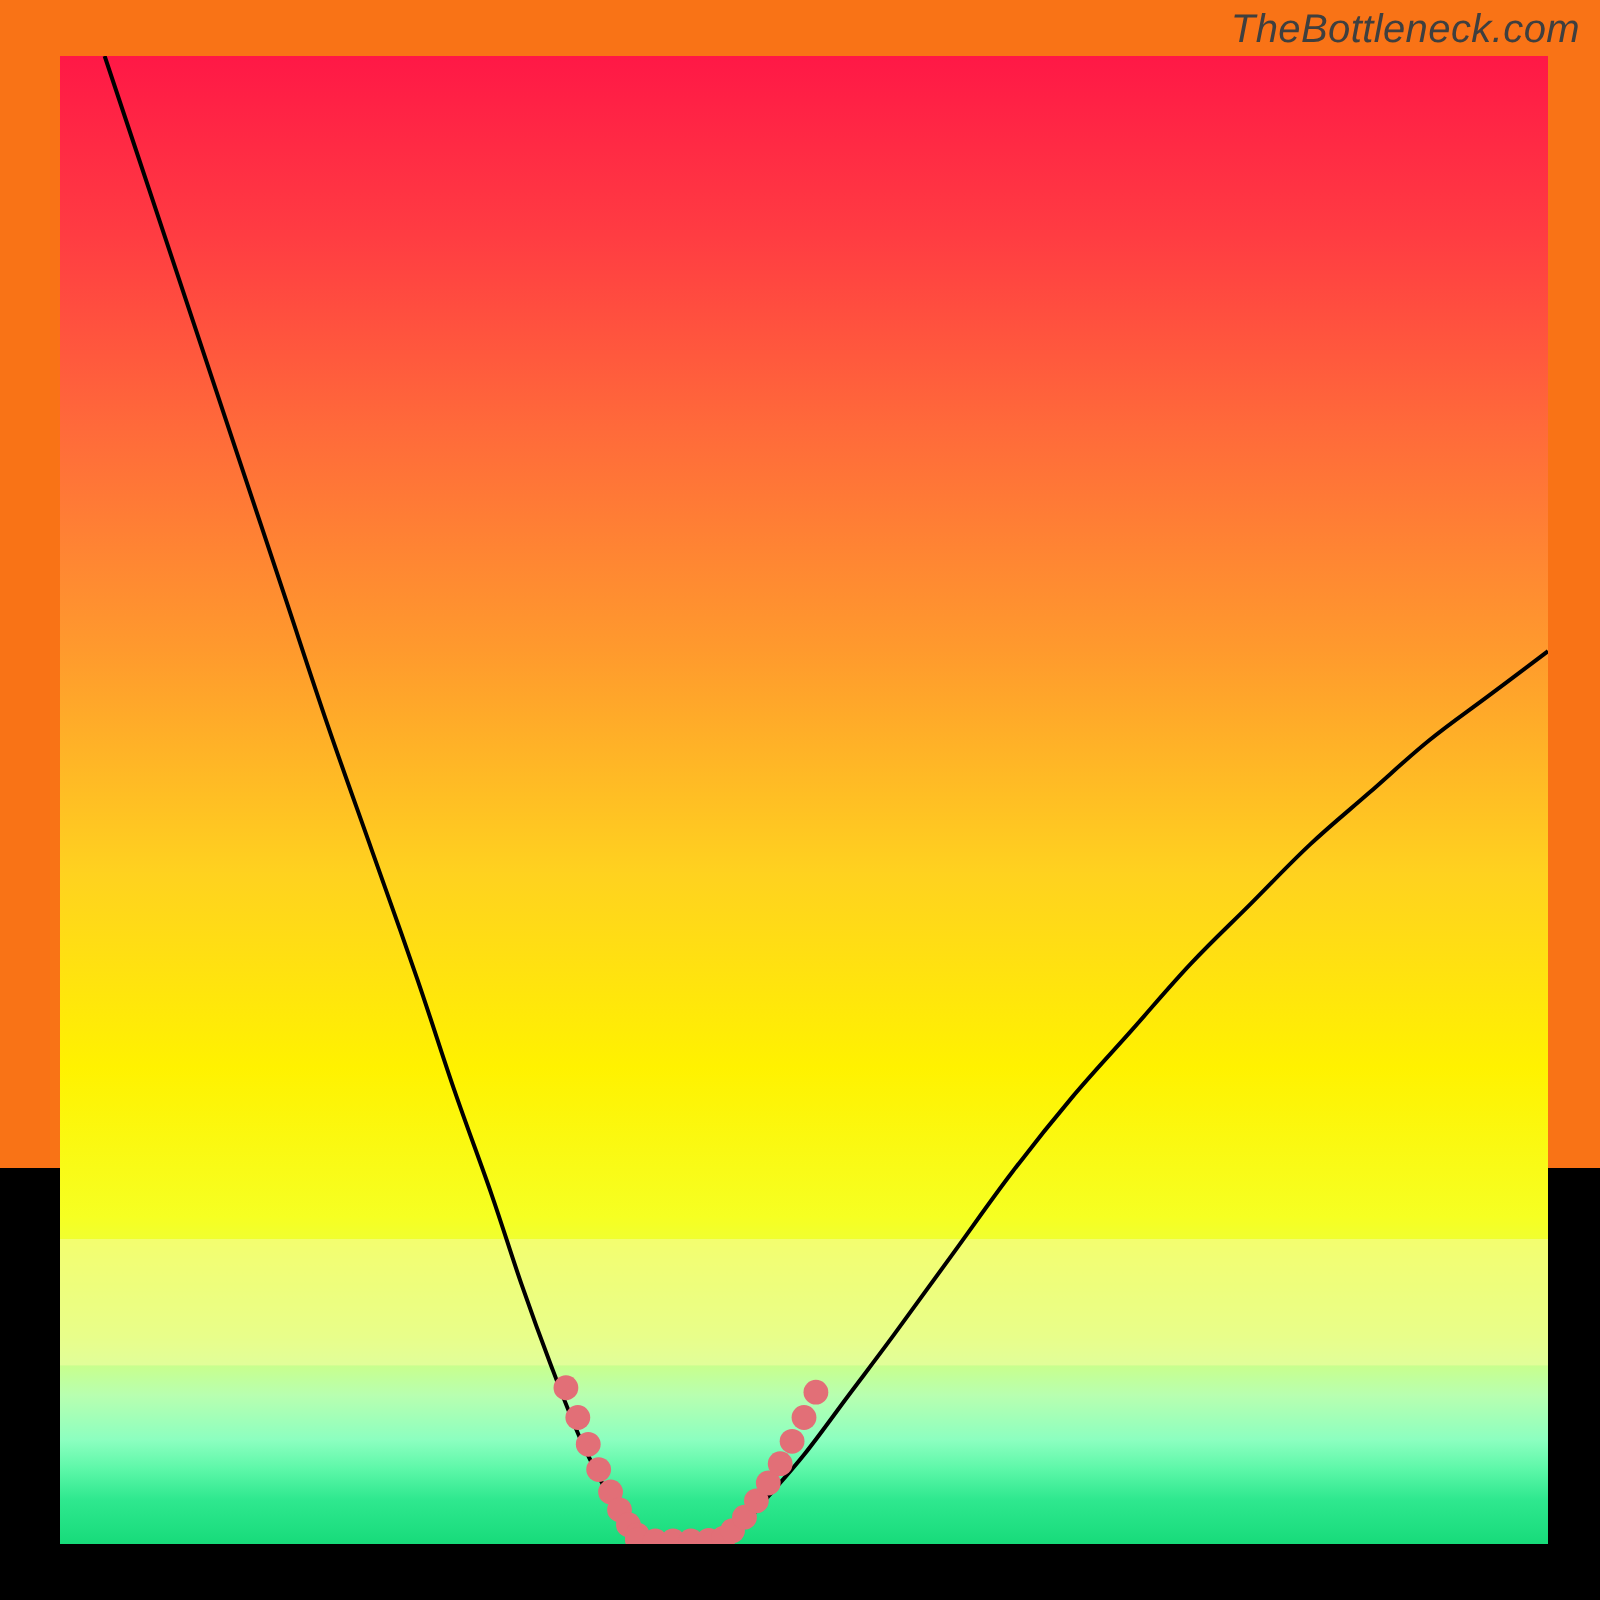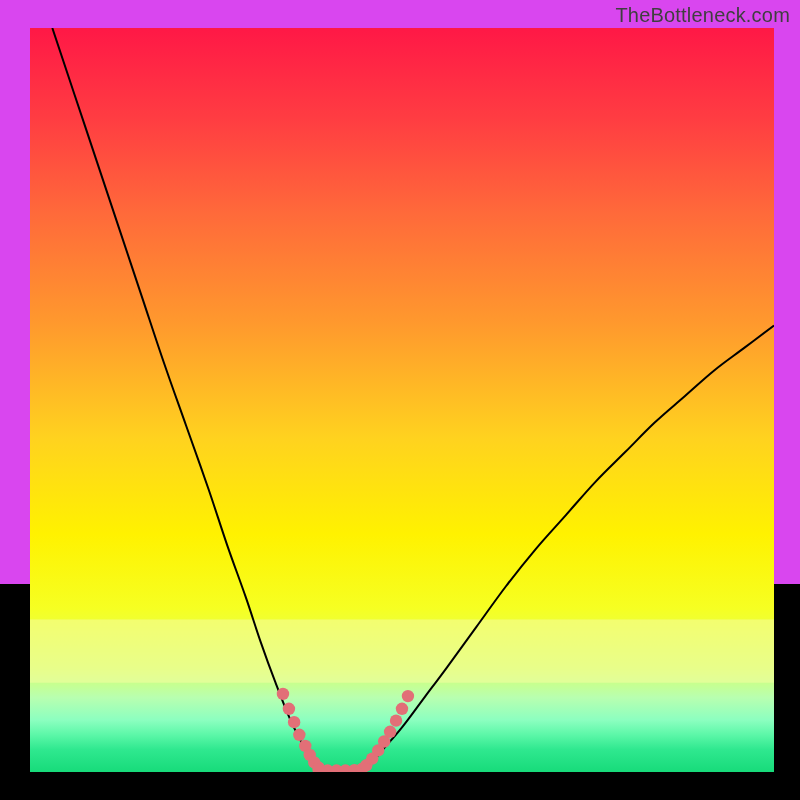--- a/index.html
+++ b/index.html
@@ -7,21 +7,22 @@
     padding: 0;
     width: 800px;
     height: 800px;
     background: #000;
     overflow: hidden;
   }
   .chart-frame {
     position: relative;
     width: 800px;
     height: 584px;
-    background: #d946ef;
+    background: #f97316;
+    font-style: italic;
   }
   .watermark {
     position: absolute;
     top: 4px;
     right: 10px;
     font-family: Arial, Helvetica, sans-serif;
     font-size: 20px;
     font-weight: 500;
     color: #3f3f3f;
     letter-spacing: 0.2px;

